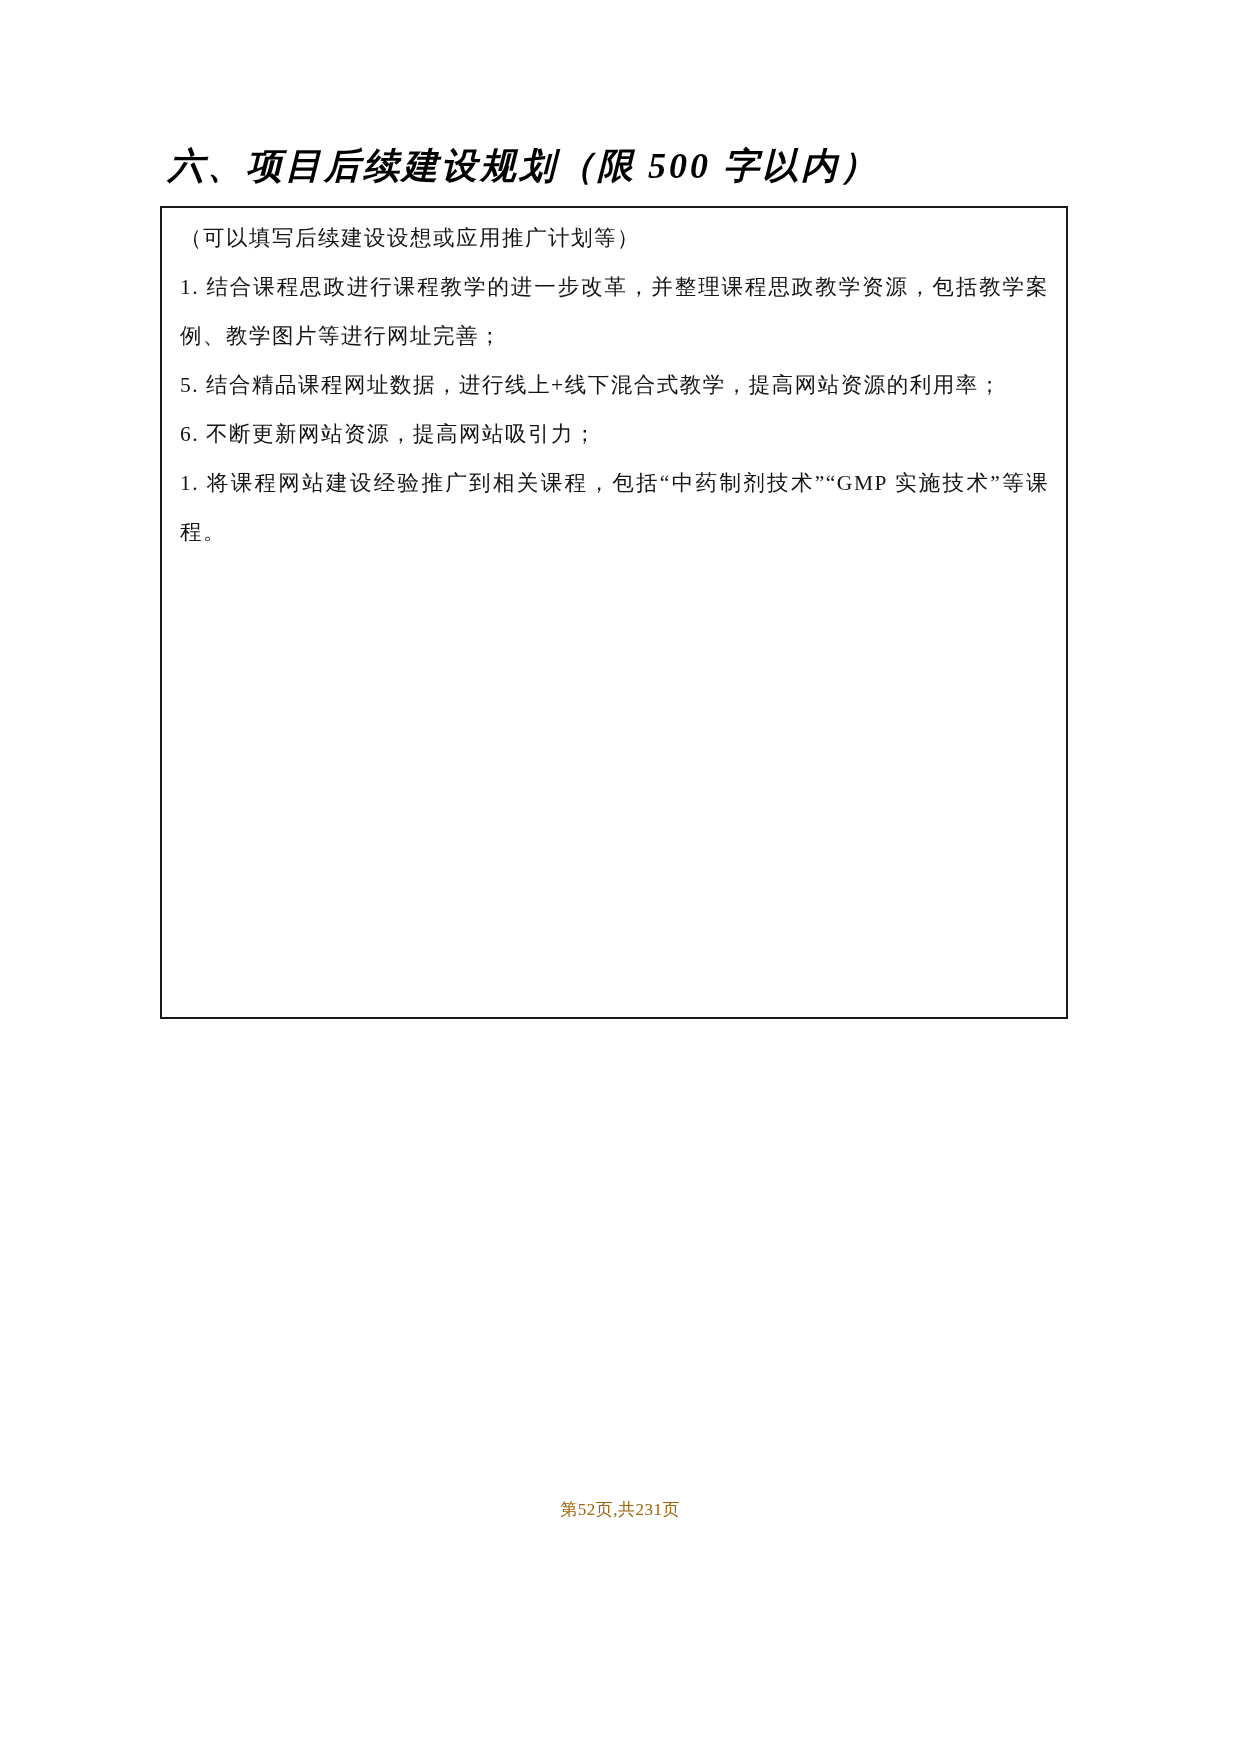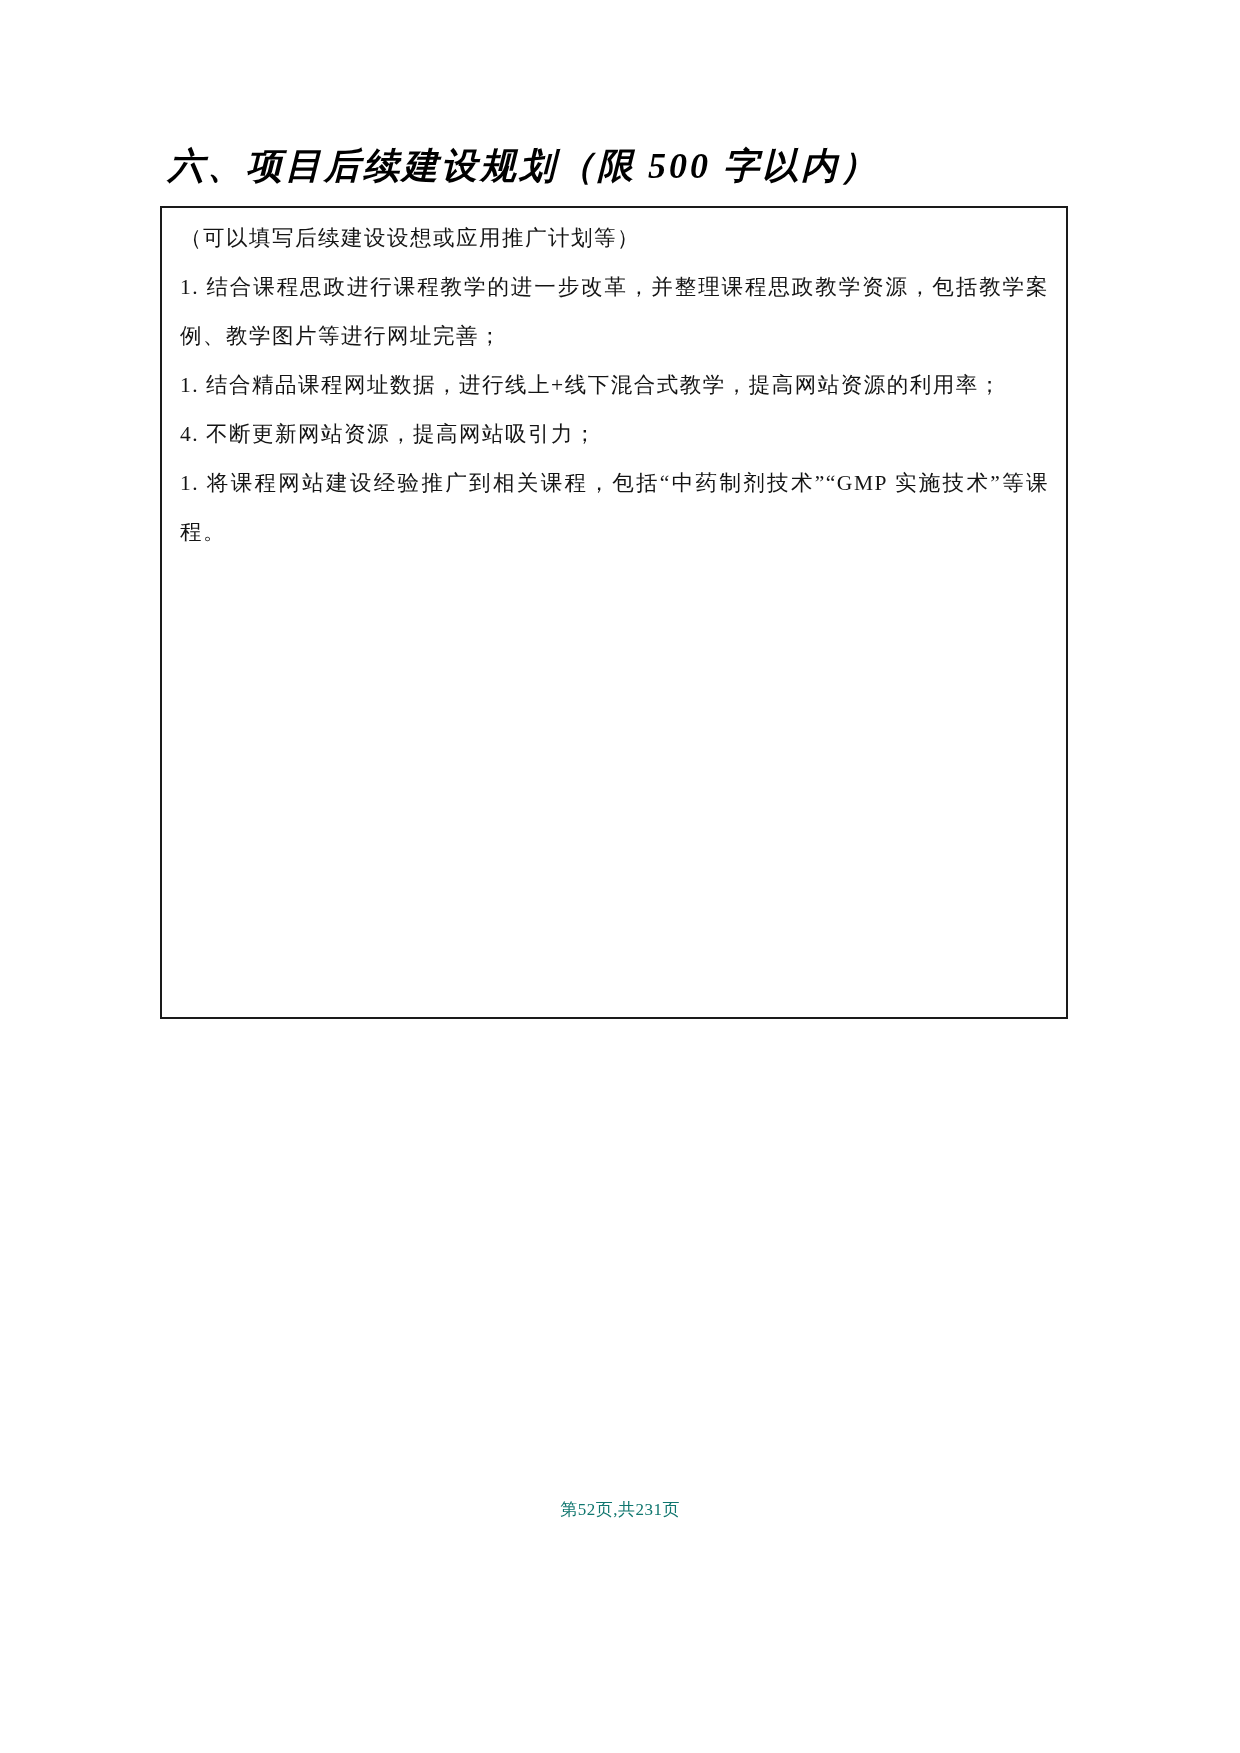--- a/index.html
+++ b/index.html
@@ -47,29 +47,29 @@
     color: #141414;
   }
   .page-footer {
     position: absolute;
     left: 0;
     top: 1498px;
     width: 1240px;
     text-align: center;
     font-size: 17px;
     letter-spacing: 0.5px;
-    color: #0f766e;
+    color: #a16207;
   }
 </style>
 </head>
 <body>
 
 <div class="section-title">六、项目后续建设规划（限 500 字以内）</div>
 
 <div class="content-box">
   <p>（可以填写后续建设设想或应用推广计划等）</p>
   <p>1.  结合课程思政进行课程教学的进一步改革，并整理课程思政教学资源，包括教学案例、教学图片等进行网址完善；</p>
-  <p>1.  结合精品课程网址数据，进行线上+线下混合式教学，提高网站资源的利用率；</p>
-  <p>4.  不断更新网站资源，提高网站吸引力；</p>
+  <p>5.  结合精品课程网址数据，进行线上+线下混合式教学，提高网站资源的利用率；</p>
+  <p>6.  不断更新网站资源，提高网站吸引力；</p>
   <p>1.  将课程网站建设经验推广到相关课程，包括“中药制剂技术”“GMP 实施技术”等课程。</p>
 </div>
 
 <div class="page-footer">第52页,共231页</div>
 
 </body></html>

